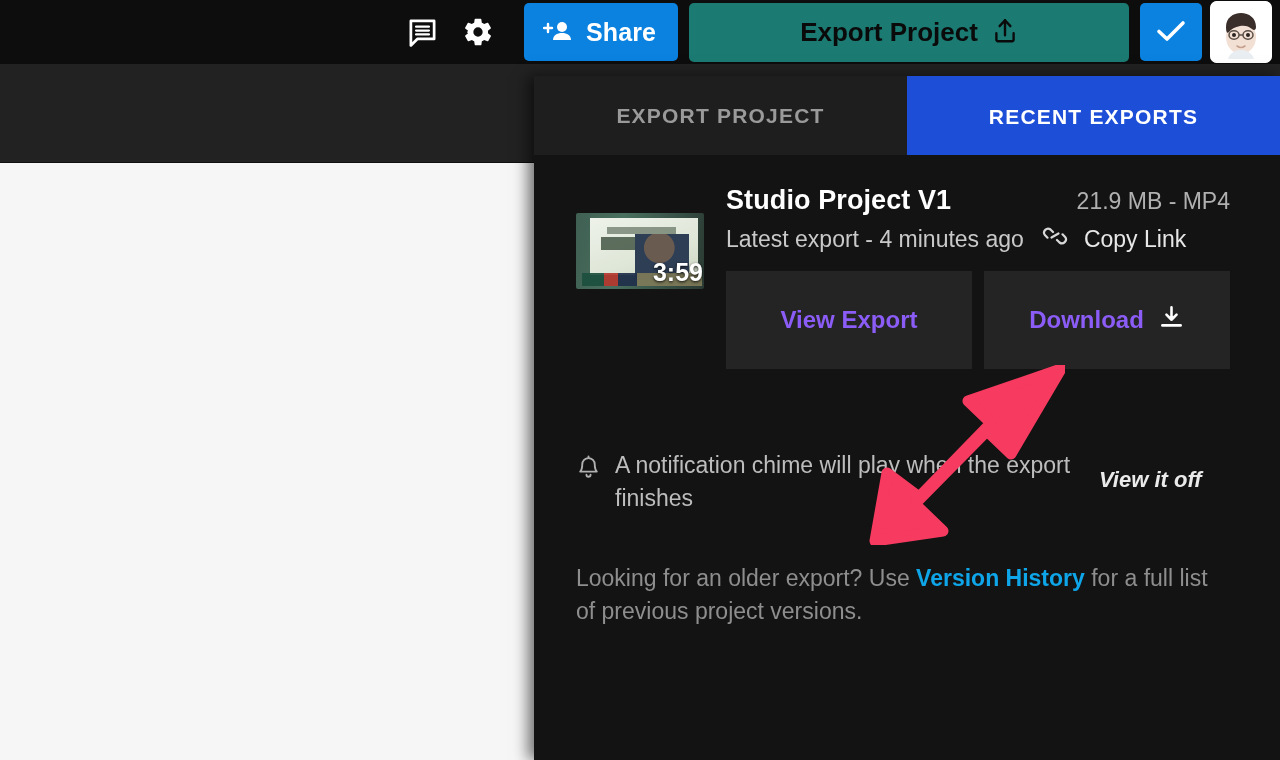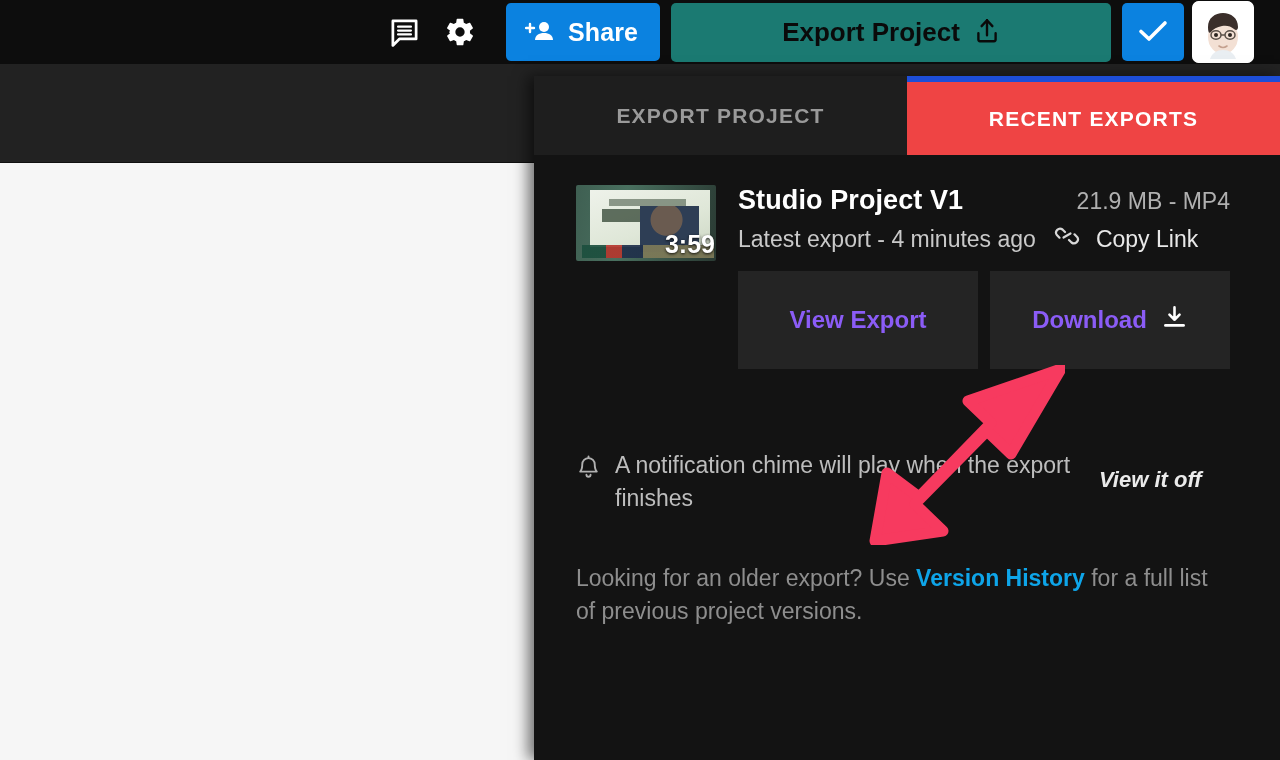--- a/index.html
+++ b/index.html
@@ -21,21 +21,21 @@
 
   
   .editor-topbar {
     position: absolute;
     left: 0; top: 0;
     width: 1280px; height: 64px;
     background: #0d0d0d;
     display: flex;
     align-items: center;
     justify-content: flex-end;
-    padding-right: 26px;
+    padding-right: 8px;
     gap: 0px;
   }
 
   .editor-subbar {
     position: absolute;
     left: 0; top: 64px;
     width: 1280px; height: 99px;
     background: #222222;
     border-bottom: 1px solid #101010;
   }
@@ -144,42 +144,42 @@
     background: #1e1e1e;
     color: #9a9a9a;
     font-size: 21px;
     font-weight: bold;
     letter-spacing: 1.2px;
     cursor: pointer;
     border: none;
     height: 79px;
   }
   .tab.active {
-    background: #ef4444;
+    background: #1d4ed8;
     color: #ffffff;
-    border-top: 6px solid #1d4ed8;
+    border-top: 3px solid #1d4ed8;
   }
 
   .panel-body {
     padding: 30px 50px 0 42px;
   }
 
   
   .export-row {
     display: flex;
     gap: 22px;
     align-items: flex-start;
   }
 
   .thumb {
     position: relative;
-    width: 140px;
+    width: 128px;
     height: 76px;
     flex: none;
-    margin-top: 0;
+    margin-top: 28px;
     border-radius: 2px;
     overflow: hidden;
     background:
       linear-gradient(100deg, #3f5f52 0%, #49705f 34%, #2a3a33 100%);
     cursor: pointer;
   }
   .thumb .slide {
     position: absolute;
     left: 14px; top: 5px; right: 6px; bottom: 14px;
     background: linear-gradient(160deg, #eef2ea 0%, #dfe7d8 60%, #cfd9c6 100%);

